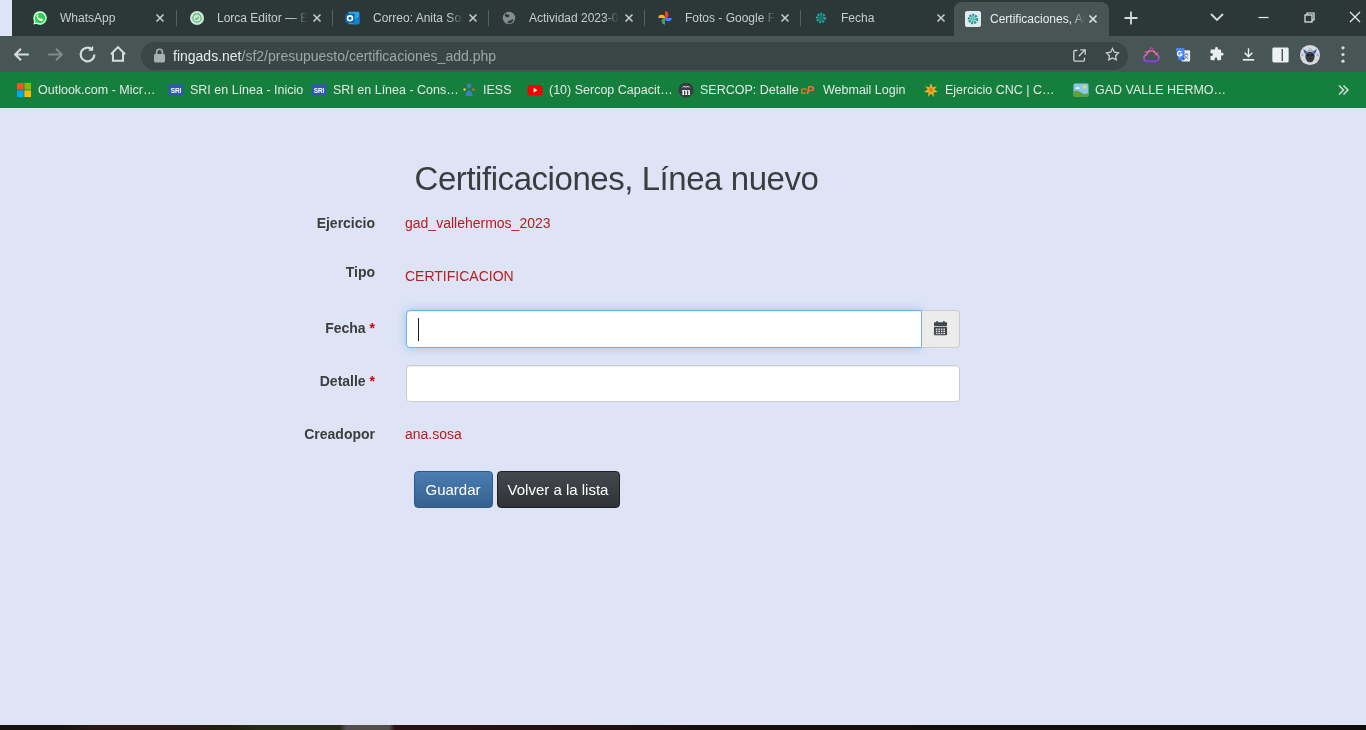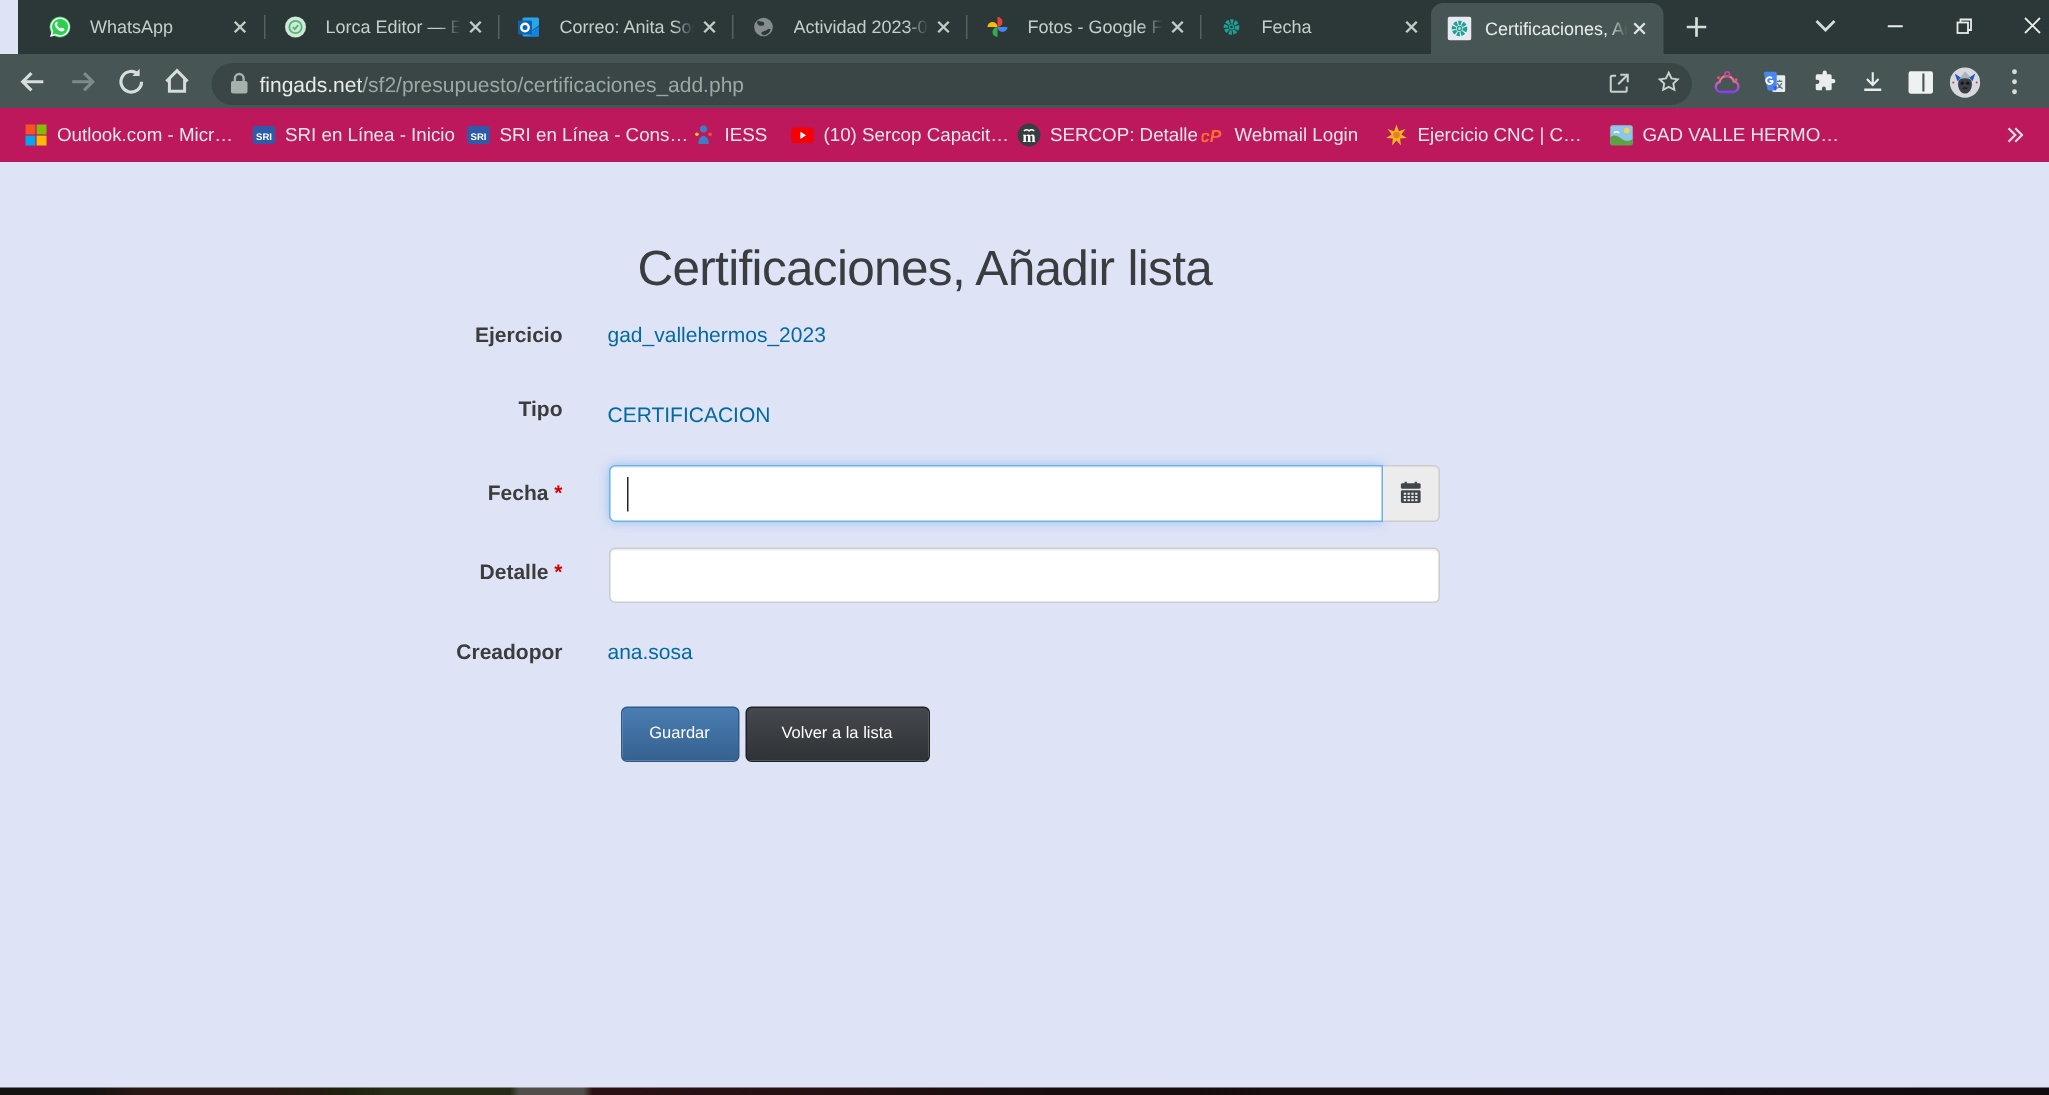--- a/index.html
+++ b/index.html
@@ -19,38 +19,38 @@
   -webkit-mask-image:linear-gradient(90deg,#000 82px,transparent 95px); }
 #activetab .cls { position:absolute; right:8px; top:9px; width:16px; height:16px; }
 .winbtn { position:absolute; top:0; height:34px; width:46px; display:flex; align-items:center; justify-content:center; }
 
 #toolbar { position:absolute; left:0; top:36px; width:1366px; height:36px; background:#475654; }
 .navic { position:absolute; top:4px; width:28px; height:28px; display:flex; align-items:center; justify-content:center; }
 #omni { position:absolute; left:141px; top:41.5px; width:987px; height:28.5px; border-radius:14.5px; background:#3a4645; }
 #urltext { position:absolute; left:173px; top:46px; font-size:14px; line-height:20px; color:#e7ebea; white-space:nowrap; }
 #urltext .dim { color:#9aa8a6; }
 
-#bookbar { position:absolute; left:0; top:72px; width:1366px; height:36px; background:#be185d; }
+#bookbar { position:absolute; left:0; top:72px; width:1366px; height:36px; background:#15803d; }
 .bm { position:absolute; top:0; height:36px; }
 .bm .bi { position:absolute; top:10px; left:0; width:16px; height:16px; }
 .bm .bt { position:absolute; left:22px; top:10px; font-size:12.5px; line-height:16px; color:#e3e8e7; white-space:nowrap; }
 
 #page { position:absolute; left:0; top:108px; width:1366px; height:617px; background:#dfe3f6; }
 #infoline { position:absolute; left:0; top:8.5px; width:1366px; text-align:center; font-size:12.6px; letter-spacing:-0.15px; color:#2a2a2a; }
 #h1 { position:absolute; left:0; top:52px; width:1233px; text-align:center; font-size:33px; font-weight:400; color:#3a3d3f; letter-spacing:-0.45px; }
 .flabel { position:absolute; width:375px; text-align:right; font-size:14px; font-weight:bold; color:#3c3c3c; }
 .flabel .req { color:#d40000; }
-.fval { position:absolute; left:405px; font-size:14px; color:#0369a1; }
+.fval { position:absolute; left:405px; font-size:14px; color:#b91c1c; }
 #fecha { position:absolute; left:405.5px; top:202px; width:516px; height:37.5px; background:#fff; border:1px solid #6cb2e8; border-radius:4px 0 0 4px;
   box-shadow:inset 0 1px 1px rgba(0,0,0,.075), 0 0 8px rgba(102,175,233,.6); }
 #caret { position:absolute; left:418px; top:210px; width:1px; height:23px; background:#222; }
 #fechabtn { position:absolute; left:921.5px; top:202px; width:38.5px; height:37.5px; background:#ececec; border:1px solid #ccc; border-left:none; border-radius:0 4px 4px 0; display:flex; align-items:center; justify-content:center; }
 #detalle { position:absolute; left:405.5px; top:256.5px; width:554.5px; height:37.5px; background:#fff; border:1px solid #ccc; border-radius:4px;
   box-shadow:inset 0 1px 1px rgba(0,0,0,.075); }
-.btn { position:absolute; top:362.5px; height:37px; border-radius:4px; color:#fff; font-size:11px; line-height:35px; text-align:center; font-family:"Liberation Sans",sans-serif; }
+.btn { position:absolute; top:362.5px; height:37px; border-radius:4px; color:#fff; font-size:15px; line-height:35px; text-align:center; font-family:"Liberation Sans",sans-serif; }
 #btnsave { left:413.5px; width:79px; background:linear-gradient(#4a7db2,#35618f); border:1px solid #2e5a87; }
 #btnback { left:496.5px; width:123px; background:linear-gradient(#45484d,#2f3237); border:1px solid #1e2124; }
 </style>
 </head>
 <body>
 <div id="frame">
 
   <div class="tab" style="left:8px;">
     <svg class="fav" viewBox="0 0 24 24">
         <circle cx="12" cy="12" r="10.5" fill="#2ad14e"></circle>
@@ -334,21 +334,21 @@
         <circle cx="11.5" cy="5" r="1.8" fill="#f6d44c"></circle>
         <path d="M3 6.5c1-.8 2.4-.8 3.4 0" stroke="#fff" stroke-width="1.1" fill="none"></path>
       </svg>
     <span class="bt">GAD VALLE HERMO…</span>
   </div>
   <svg style="position:absolute;left:1337px;top:12px;width:12px;height:12px;" viewBox="0 0 12 12">
       <path d="M2 1.5L6.5 6 2 10.5M6.5 1.5L11 6 6.5 10.5" fill="none" stroke="#d7dddc" stroke-width="1.5"></path>
     </svg>
 </div>
 <div id="page">
-  <div id="h1">Certificaciones, Añadir lista</div>
+  <div id="h1">Certificaciones, Línea nuevo</div>
   <div class="flabel" style="top:107px;">Ejercicio</div>
   <div class="fval" style="top:107px;">gad_vallehermos_2023</div>
   <div class="flabel" style="top:156px;">Tipo</div>
   <div class="fval" style="top:160px;">CERTIFICACION</div>
   <div class="flabel" style="top:212px;">Fecha <span class="req">*</span></div>
   <div id="fecha"></div>
     <div id="caret"></div>
   <div id="fechabtn">
       <svg width="15" height="15" viewBox="0 0 16 16">
         <rect x="1" y="1.2" width="14" height="4" rx="1" fill="#41464b"></rect>

